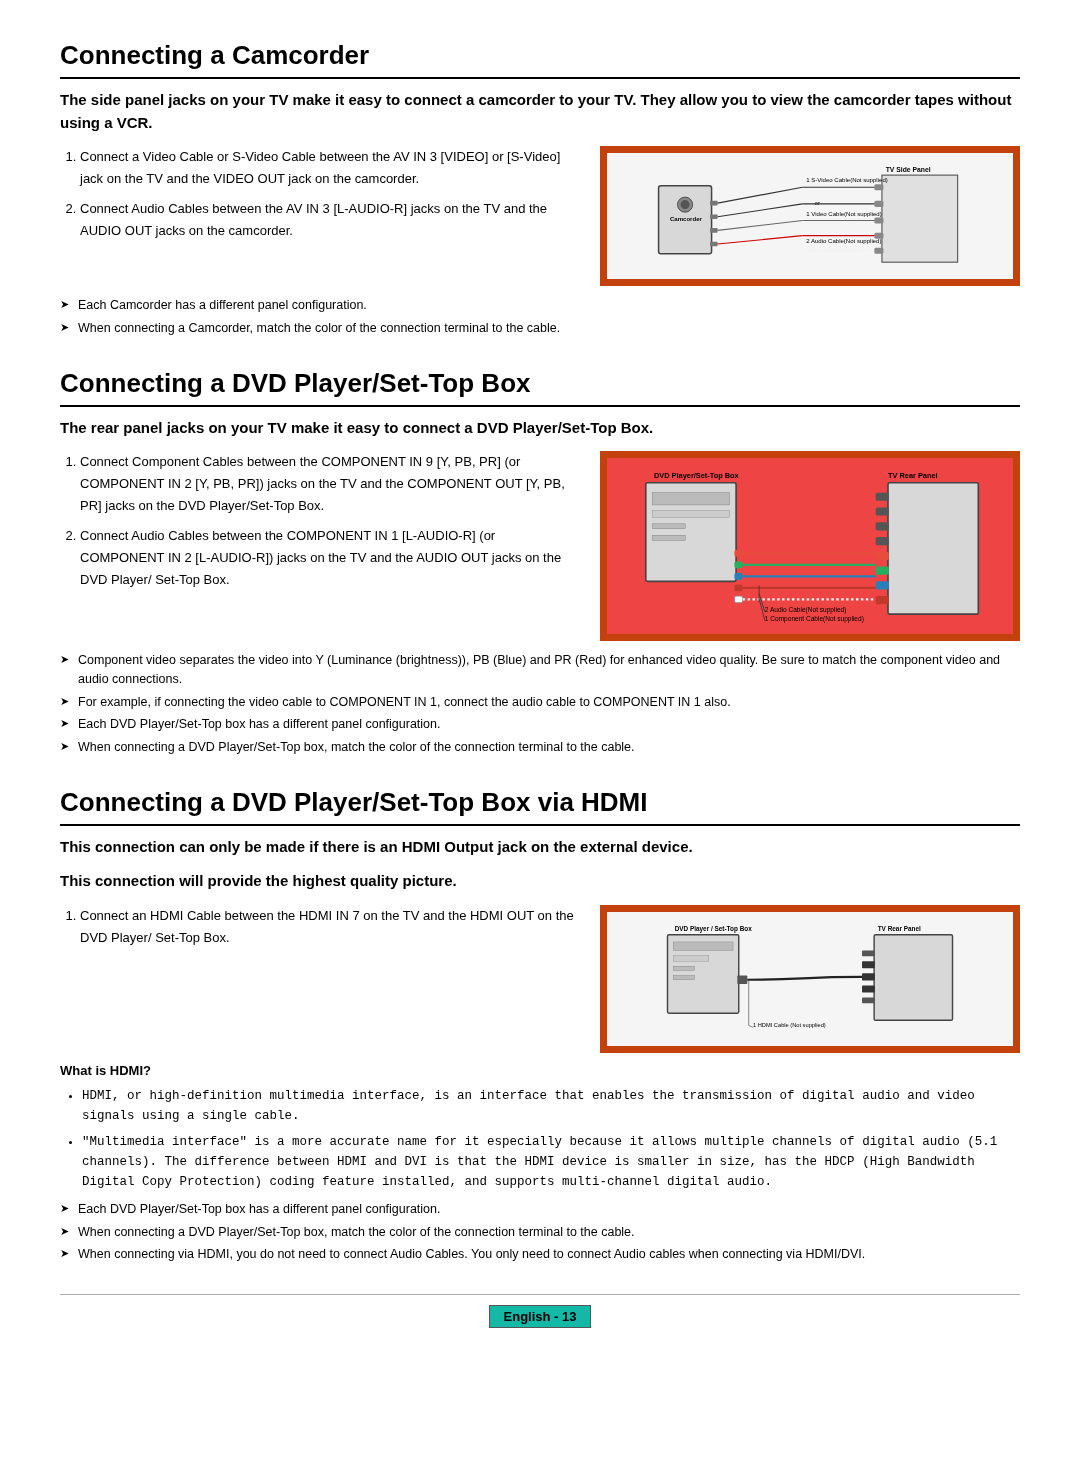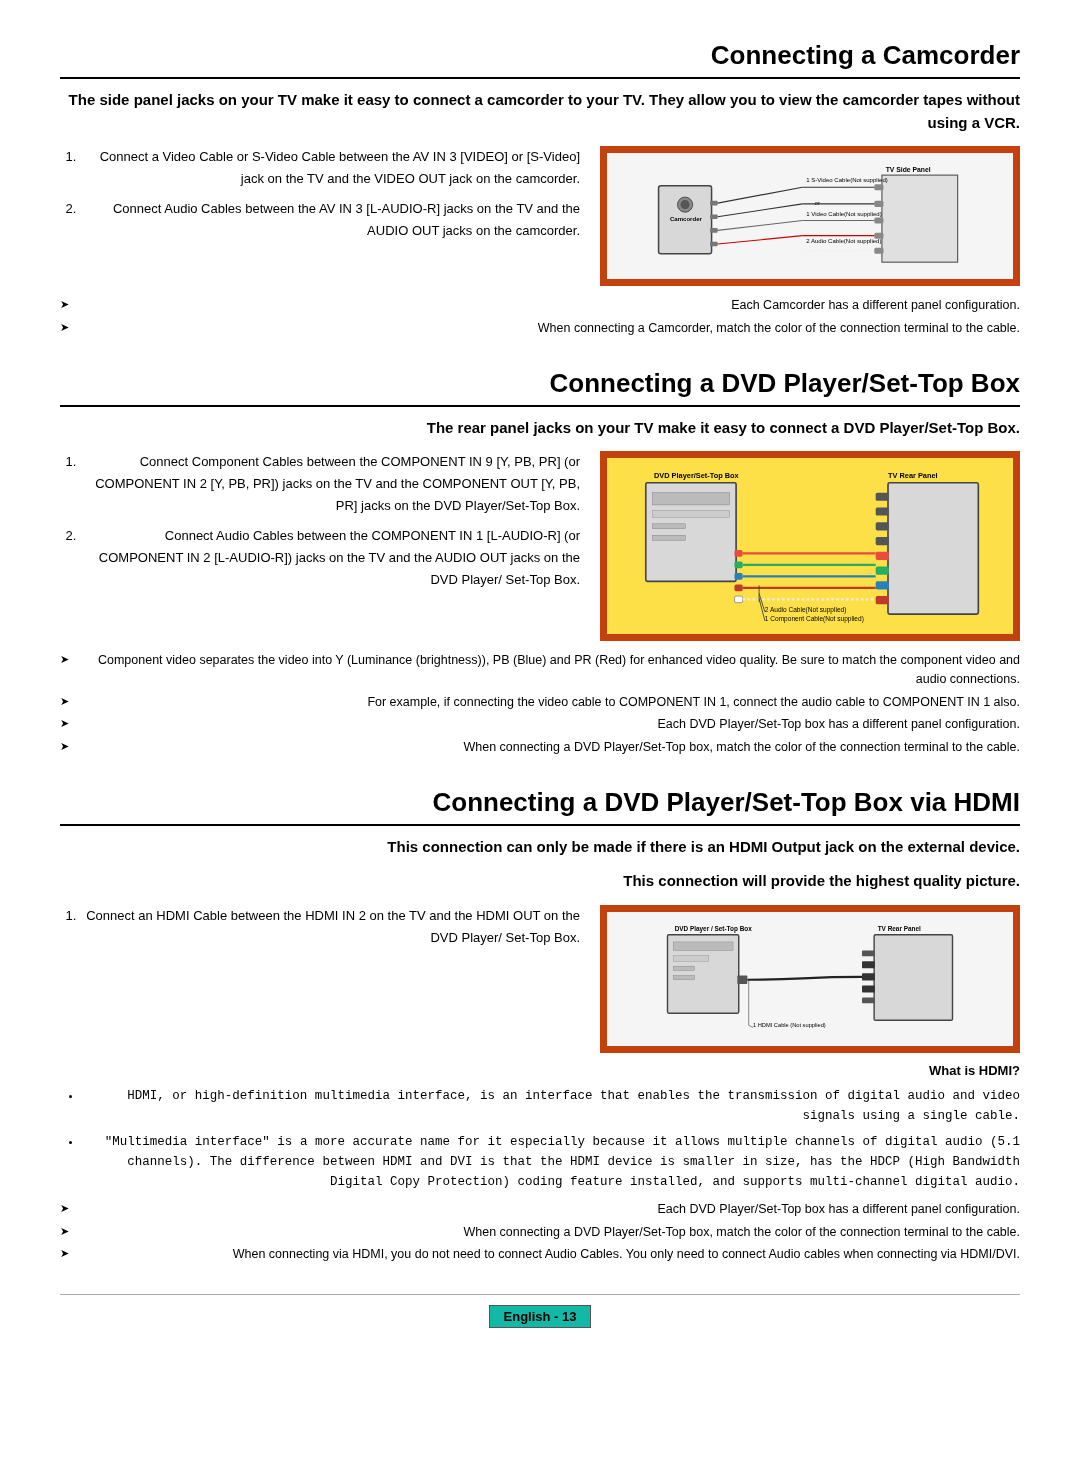--- a/index.html
+++ b/index.html
@@ -20,21 +20,20 @@
       padding-bottom: 6px;
     }
     .intro-bold {
       font-weight: bold;
       font-size: 15px;
       margin-bottom: 12px;
       line-height: 1.5;
     }
     .section {
       margin-bottom: 30px;
-      text-align: right;
     }
     .section-content {
       display: flex;
       gap: 20px;
       align-items: flex-start;
       margin-bottom: 10px;
     }
     .text-col {
       flex: 1;
     }
@@ -85,21 +84,21 @@
     }
     
     .camcorder-diagram {
       position: relative;
       height: 140px;
       background: #f5f5f5;
     }
     .dvd-diagram {
       position: relative;
       height: 190px;
-      background: #fde047;
+      background: #ef4444;
     }
     .hdmi-diagram {
       position: relative;
       height: 148px;
       background: #f5f5f5;
     }
 
     
     .diagram-svg {
       width: 100%;
@@ -258,21 +257,21 @@
 </div>
 
 <div class="section">
   <h1>Connecting a DVD Player/Set-Top Box via HDMI</h1>
   <p class="intro-bold">This connection can only be made if there is an HDMI Output jack on the external device.</p>
   <p class="intro-bold" style="margin-bottom:12px;">This connection will provide the highest quality picture.</p>
 
   <div class="section-content">
     <div class="text-col">
       <ol>
-        <li>Connect an HDMI Cable between the HDMI IN 2 on the TV and the HDMI OUT on the DVD Player/ Set-Top Box.</li>
+        <li>Connect an HDMI Cable between the HDMI IN 7 on the TV and the HDMI OUT on the DVD Player/ Set-Top Box.</li>
       </ol>
     </div>
     <div class="diagram-col hdmi-diagram">
       <svg class="diagram-svg" viewBox="0 0 420 160">
 
         <text x="20" y="12" font-size="9" font-weight="bold">DVD Player / Set-Top Box</text>
         <text x="305" y="12" font-size="9" font-weight="bold">TV Rear Panel</text>
 
         <rect x="10" y="18" width="100" height="110" fill="#d8d8d8" stroke="#444" stroke-width="2" rx="2"></rect>
 

